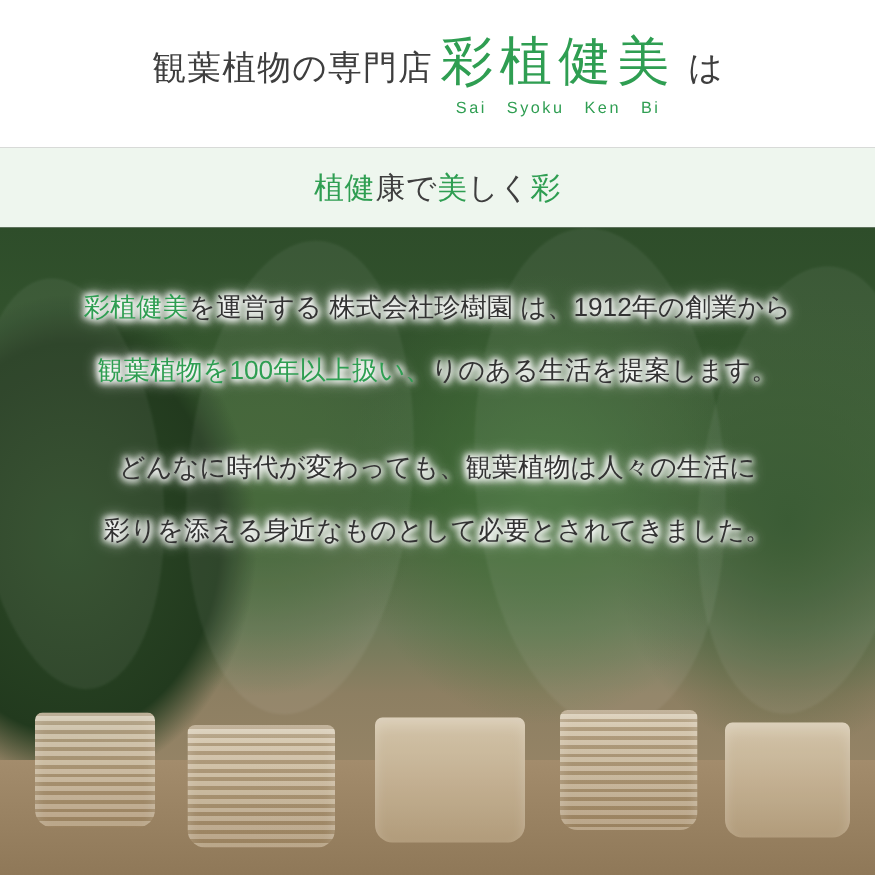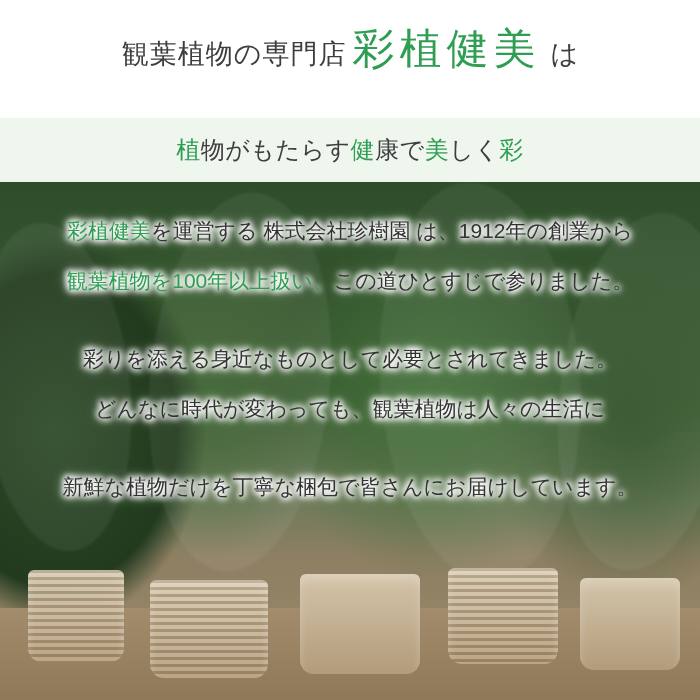--- a/index.html
+++ b/index.html
@@ -128,21 +128,21 @@
     background: linear-gradient(to bottom, #a38c6c, #8f7858);
   }
 
   
   .overlay {
     position: absolute;
     inset: 0;
     display: flex;
     flex-direction: column;
     justify-content: flex-start;
-    padding-top: 24px;
+    padding-top: 40px;
     box-sizing: border-box;
   }
   .para {
     margin: 0 0 0 0;
     text-align: center;
     font-size: 21px;
     line-height: 50px;
     color: #333333;
     white-space: nowrap;
     text-shadow:
@@ -157,28 +157,33 @@
 </head>
 <body>
 
 <div class="page">
 
   <div class="header">
     <div class="header-line">
       <span class="header-lead">観葉植物の専門店</span>
       <span class="brand-wrap">
         <span class="brand-kanji">彩植健美</span>
+        <span class="brand-romaji">
+          <span>Sai</span>
+          <span>Syoku</span>
+          <span>Ken</span>
+          <span>Bi</span>
+        </span>
       </span>
       <span class="header-tail">は</span>
     </div>
   </div>
 
   <div class="tagline">
     <span class="g">植</span>
-      <span>物がもたらす</span>
       <span class="g">健</span>
       <span>康で</span>
       <span class="g">美</span>
       <span>しく</span>
       <span class="g">彩</span>
   </div>
 
   <div class="photo-area">
     <div class="photo-bg"></div>
 
@@ -194,28 +199,27 @@
     <div class="pot" style="left:300px; top:392px; width:120px; height:100px;"></div>
     <div class="pot stripes" style="left:448px; top:386px; width:110px; height:96px;"></div>
     <div class="pot" style="left:580px; top:396px; width:100px; height:92px;"></div>
 
     <div class="overlay">
 
       <p class="para">
         <span class="g">彩植健美</span><span>を運営する 株式会社珍樹園 は、1912年の創業から</span>
       </p>
       <p class="para">
-        <span class="g">観葉植物を100年以上扱い、</span><span>この道ひとすじで参りました。</span>
+        <span class="g">観葉植物を100年以上扱い、</span><span>りのある生活を提案します。</span>
       </p>
 
       <div class="para-gap"></div>
 
+      <p class="para">どんなに時代が変わっても、観葉植物は人々の生活に</p>
       <p class="para">彩りを添える身近なものとして必要とされてきました。</p>
-      <p class="para">どんなに時代が変わっても、観葉植物は人々の生活に</p>
 
       <div class="para-gap"></div>
 
-      <p class="para">新鮮な植物だけを丁寧な梱包で皆さんにお届けしています。</p>
 
     </div>
   </div>
 
 </div>
 
 </body></html>

